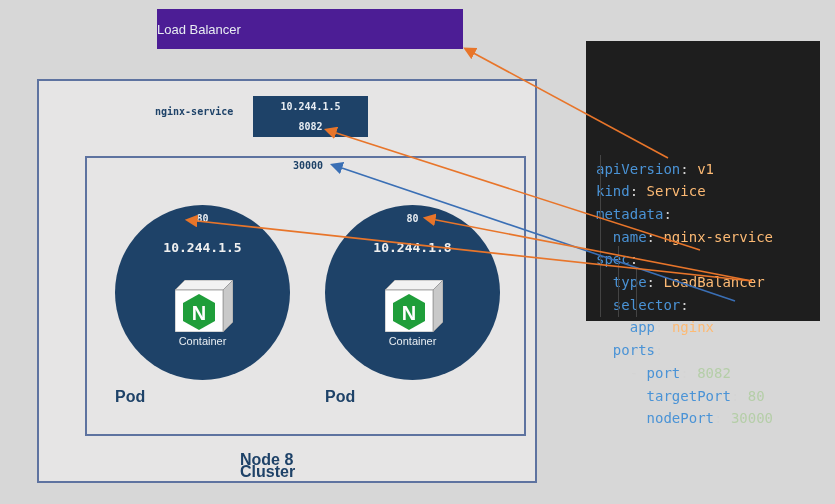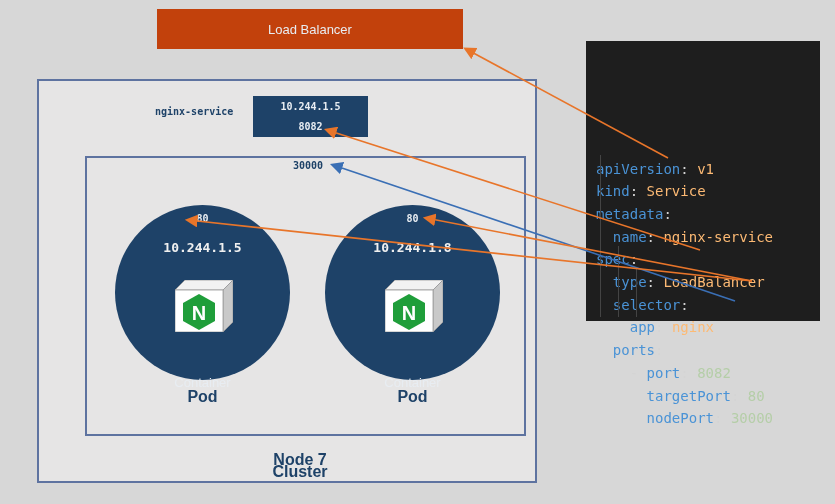--- a/index.html
+++ b/index.html
@@ -1,43 +1,43 @@
 <!DOCTYPE html>
 <html><head>
 <meta charset="utf-8">
 <style>
   html, body { margin:0; padding:0; }
   body { width:835px; height:504px; background:#d7d7d7; position:relative; overflow:hidden;
          font-family:"Liberation Sans", sans-serif; }
   .abs { position:absolute; }
-  #lb { left:157px; top:9px; width:306px; height:40px; background:#c2410c; color:#e8edf2;
-        font-size:13px; display:flex; align-items:center; justify-content:center; }
+  #lb { left:157px; top:9px; width:306px; height:40px; background:#4c1d95; color:#e8edf2;
+        font-size:13px; display:flex; align-items:center; }
   #cluster { left:37px; top:79px; width:500px; height:404px; background:#e6e5e5;
              border:2px solid #5e73a0; box-sizing:border-box; }
   #node { left:85px; top:156px; width:441px; height:280px; background:#e6e5e5;
           border:2px solid #5e73a0; box-sizing:border-box; }
-  .lbl-bold { font-weight:bold; color:#1e4268; font-size:16px; text-align:center; }
+  .lbl-bold { font-weight:bold; color:#1e4268; font-size:16px; }
   #node-label { left:240px; top:451px; width:120px; }
   #cluster-label { left:240px; top:463px; width:120px; }
   #svc-name { left:155px; top:106px; font-family:"DejaVu Sans Mono", monospace; font-weight:bold;
               font-size:10px; color:#1e4268; }
   #svc-box { left:253px; top:96px; width:115px; height:41px; background:#1e4268; color:#e8edf2;
              font-family:"DejaVu Sans Mono", monospace; font-weight:bold; font-size:10px;
              display:flex; flex-direction:column; align-items:center; justify-content:space-around; }
   #nodeport { left:293px; top:160px; font-family:"DejaVu Sans Mono", monospace; font-weight:bold;
               font-size:10px; color:#1e4268; }
   .pod { width:175px; height:175px; border-radius:50%; background:#1e4268; }
   #pod1 { left:115px; top:205px; }
   #pod2 { left:325px; top:205px; }
   .pod .port { position:absolute; top:8px; width:100%; text-align:center; color:#e8edf2;
                font-family:"DejaVu Sans Mono", monospace; font-weight:bold; font-size:10px; }
   .pod .ip { position:absolute; top:35px; width:100%; text-align:center; color:#f0f0f0;
              font-family:"DejaVu Sans Mono", monospace; font-weight:bold; font-size:13px; }
   .pod .cont { position:absolute; top:75px; left:60px; width:58px; height:52px; }
-  .pod .clabel { position:absolute; top:130px; width:100%; text-align:center; color:#e8edf2; font-size:13px;margin-top:40px; }
+  .pod .clabel { position:absolute; top:130px; width:100%; text-align:center; color:#e8edf2; font-size:11px; }
   .pod-label { width:175px; }
   #pod1-label { left:115px; top:388px; }
   #pod2-label { left:325px; top:388px; }
   #yaml { left:586px; top:41px; width:234px; height:280px; background:#1e1e1e;
           font-family:"DejaVu Sans Mono", monospace; font-size:14px; line-height:22.7px;
           padding:3px 0 0 10px; box-sizing:border-box; white-space:pre; }
   .k { color:#4a93d6; } .s { color:#fdba74; } .n { color:#b5cea8; } .p { color:#d4d4d4; }
   .guide { position:absolute; width:1px; background:#444; }
   #arrows { position:absolute; left:0; top:0; pointer-events:none; }
 </style>
@@ -78,21 +78,21 @@
     <polygon points="48,10 58,0 58,42 48,52" fill="#c9c9c9" stroke="#999" stroke-width="0.8"></polygon>
     <rect x="0" y="10" width="48" height="42" fill="#ffffff" stroke="#999" stroke-width="0.8"></rect>
     <polygon points="24,14 40,23 40,41 24,50 8,41 8,23" fill="#1f9e3a"></polygon>
     <text x="24" y="40" text-anchor="middle" font-family="Liberation Sans, sans-serif" font-weight="bold" font-size="20" fill="#fff">N</text>
   </svg>
   <div class="clabel">Container</div>
 </div>
 
 <div id="pod1-label" class="abs lbl-bold pod-label">Pod</div>
 <div id="pod2-label" class="abs lbl-bold pod-label">Pod</div>
-<div id="node-label" class="abs lbl-bold">Node 7</div>
+<div id="node-label" class="abs lbl-bold">Node 8</div>
 <div id="cluster-label" class="abs lbl-bold">Cluster</div>
 
 <div id="yaml" class="abs">
   <div class="guide" style="left:14px; top:114px; height:162px;"></div>
   <div class="guide" style="left:32px; top:205px; height:71px;"></div>
   <div class="guide" style="left:50px; top:227px; height:49px;"></div>
   <div id="yaml-lines"><div><span class="p"></span><span class="k">apiVersion</span><span class="p">: </span><span class="s">v1</span></div><div><span class="p"></span><span class="k">kind</span><span class="p">: </span><span class="s">Service</span></div><div><span class="p"></span><span class="k">metadata</span><span class="p">:</span><span class="s"></span></div><div><span class="p">  </span><span class="k">name</span><span class="p">: </span><span class="s">nginx-service</span></div><div><span class="p"></span><span class="k">spec</span><span class="p">:</span><span class="s"></span></div><div><span class="p">  </span><span class="k">type</span><span class="p">: </span><span class="s">LoadBalancer</span></div><div><span class="p">  </span><span class="k">selector</span><span class="p">:</span><span class="s"></span></div><div><span class="p">    </span><span class="k">app</span><span class="p">: </span><span class="s">nginx</span></div><div><span class="p">  </span><span class="k">ports</span><span class="p">:</span><span class="s"></span></div><div><span class="p">    - </span><span class="k">port</span><span class="p">: </span><span class="n">8082</span></div><div><span class="p">      </span><span class="k">targetPort</span><span class="p">: </span><span class="n">80</span></div><div><span class="p">      </span><span class="k">nodePort</span><span class="p">: </span><span class="n">30000</span></div></div>
 </div>
 
 <svg id="arrows" width="835" height="504">

